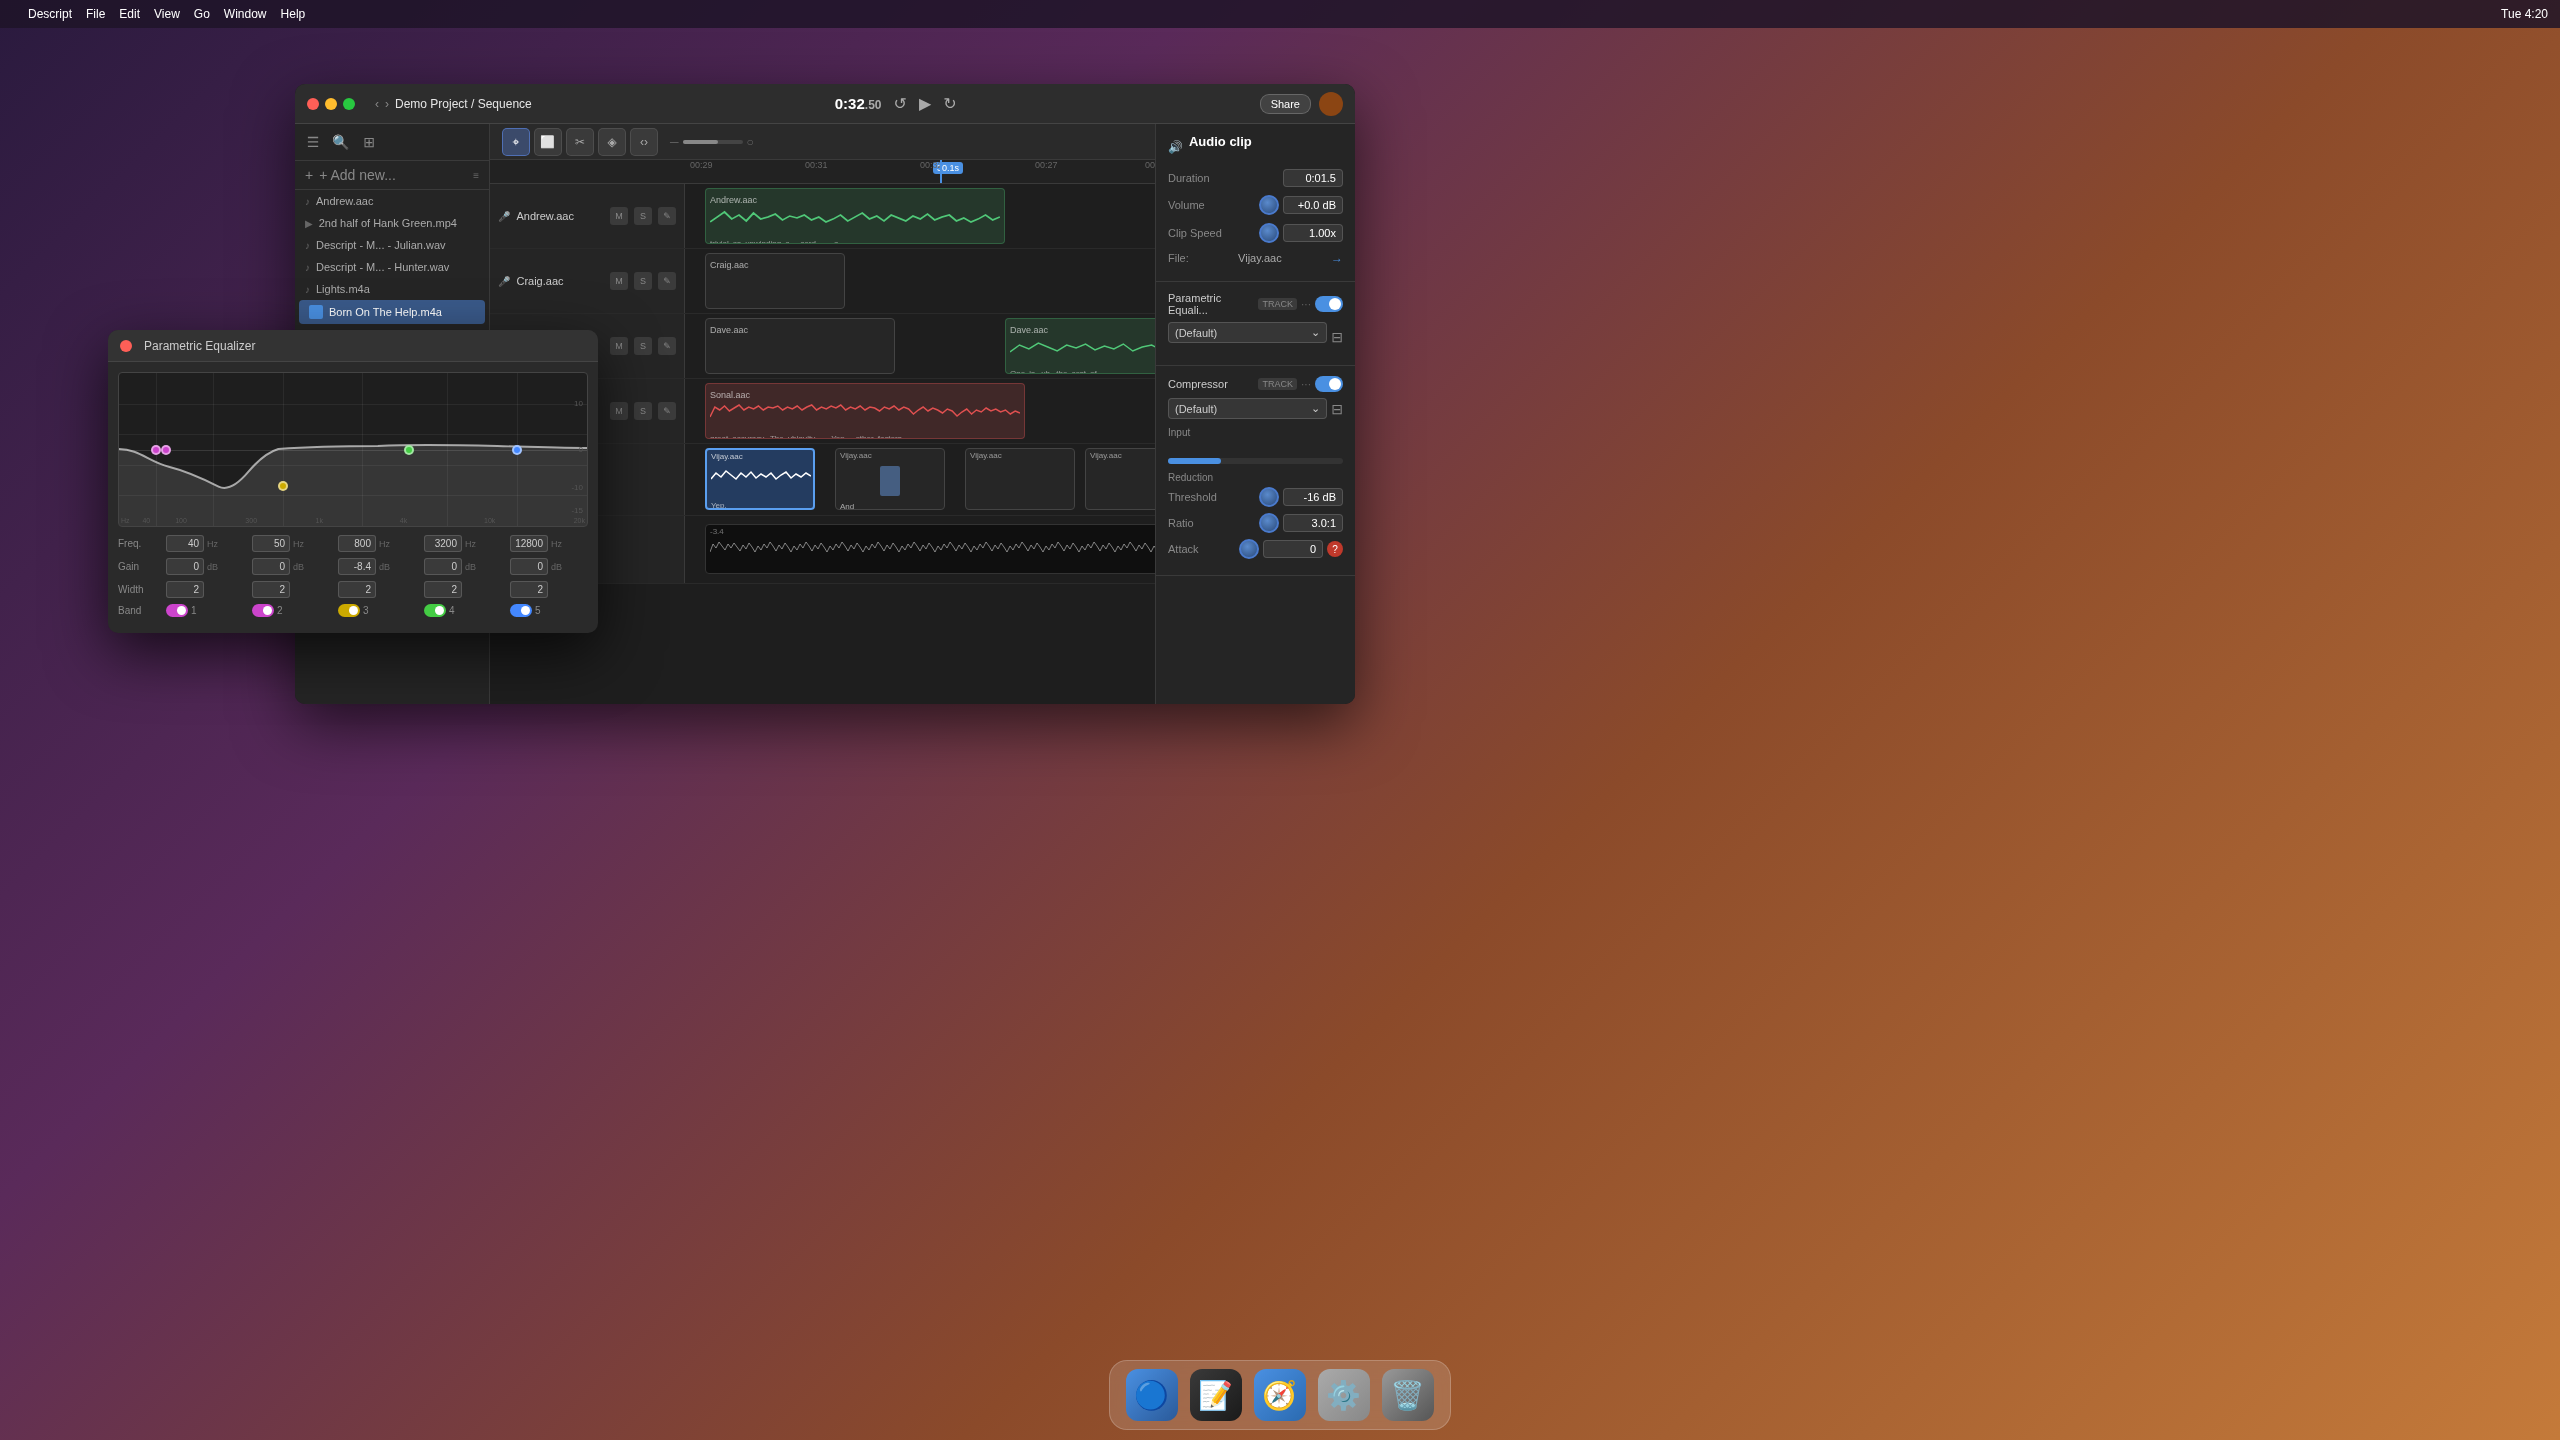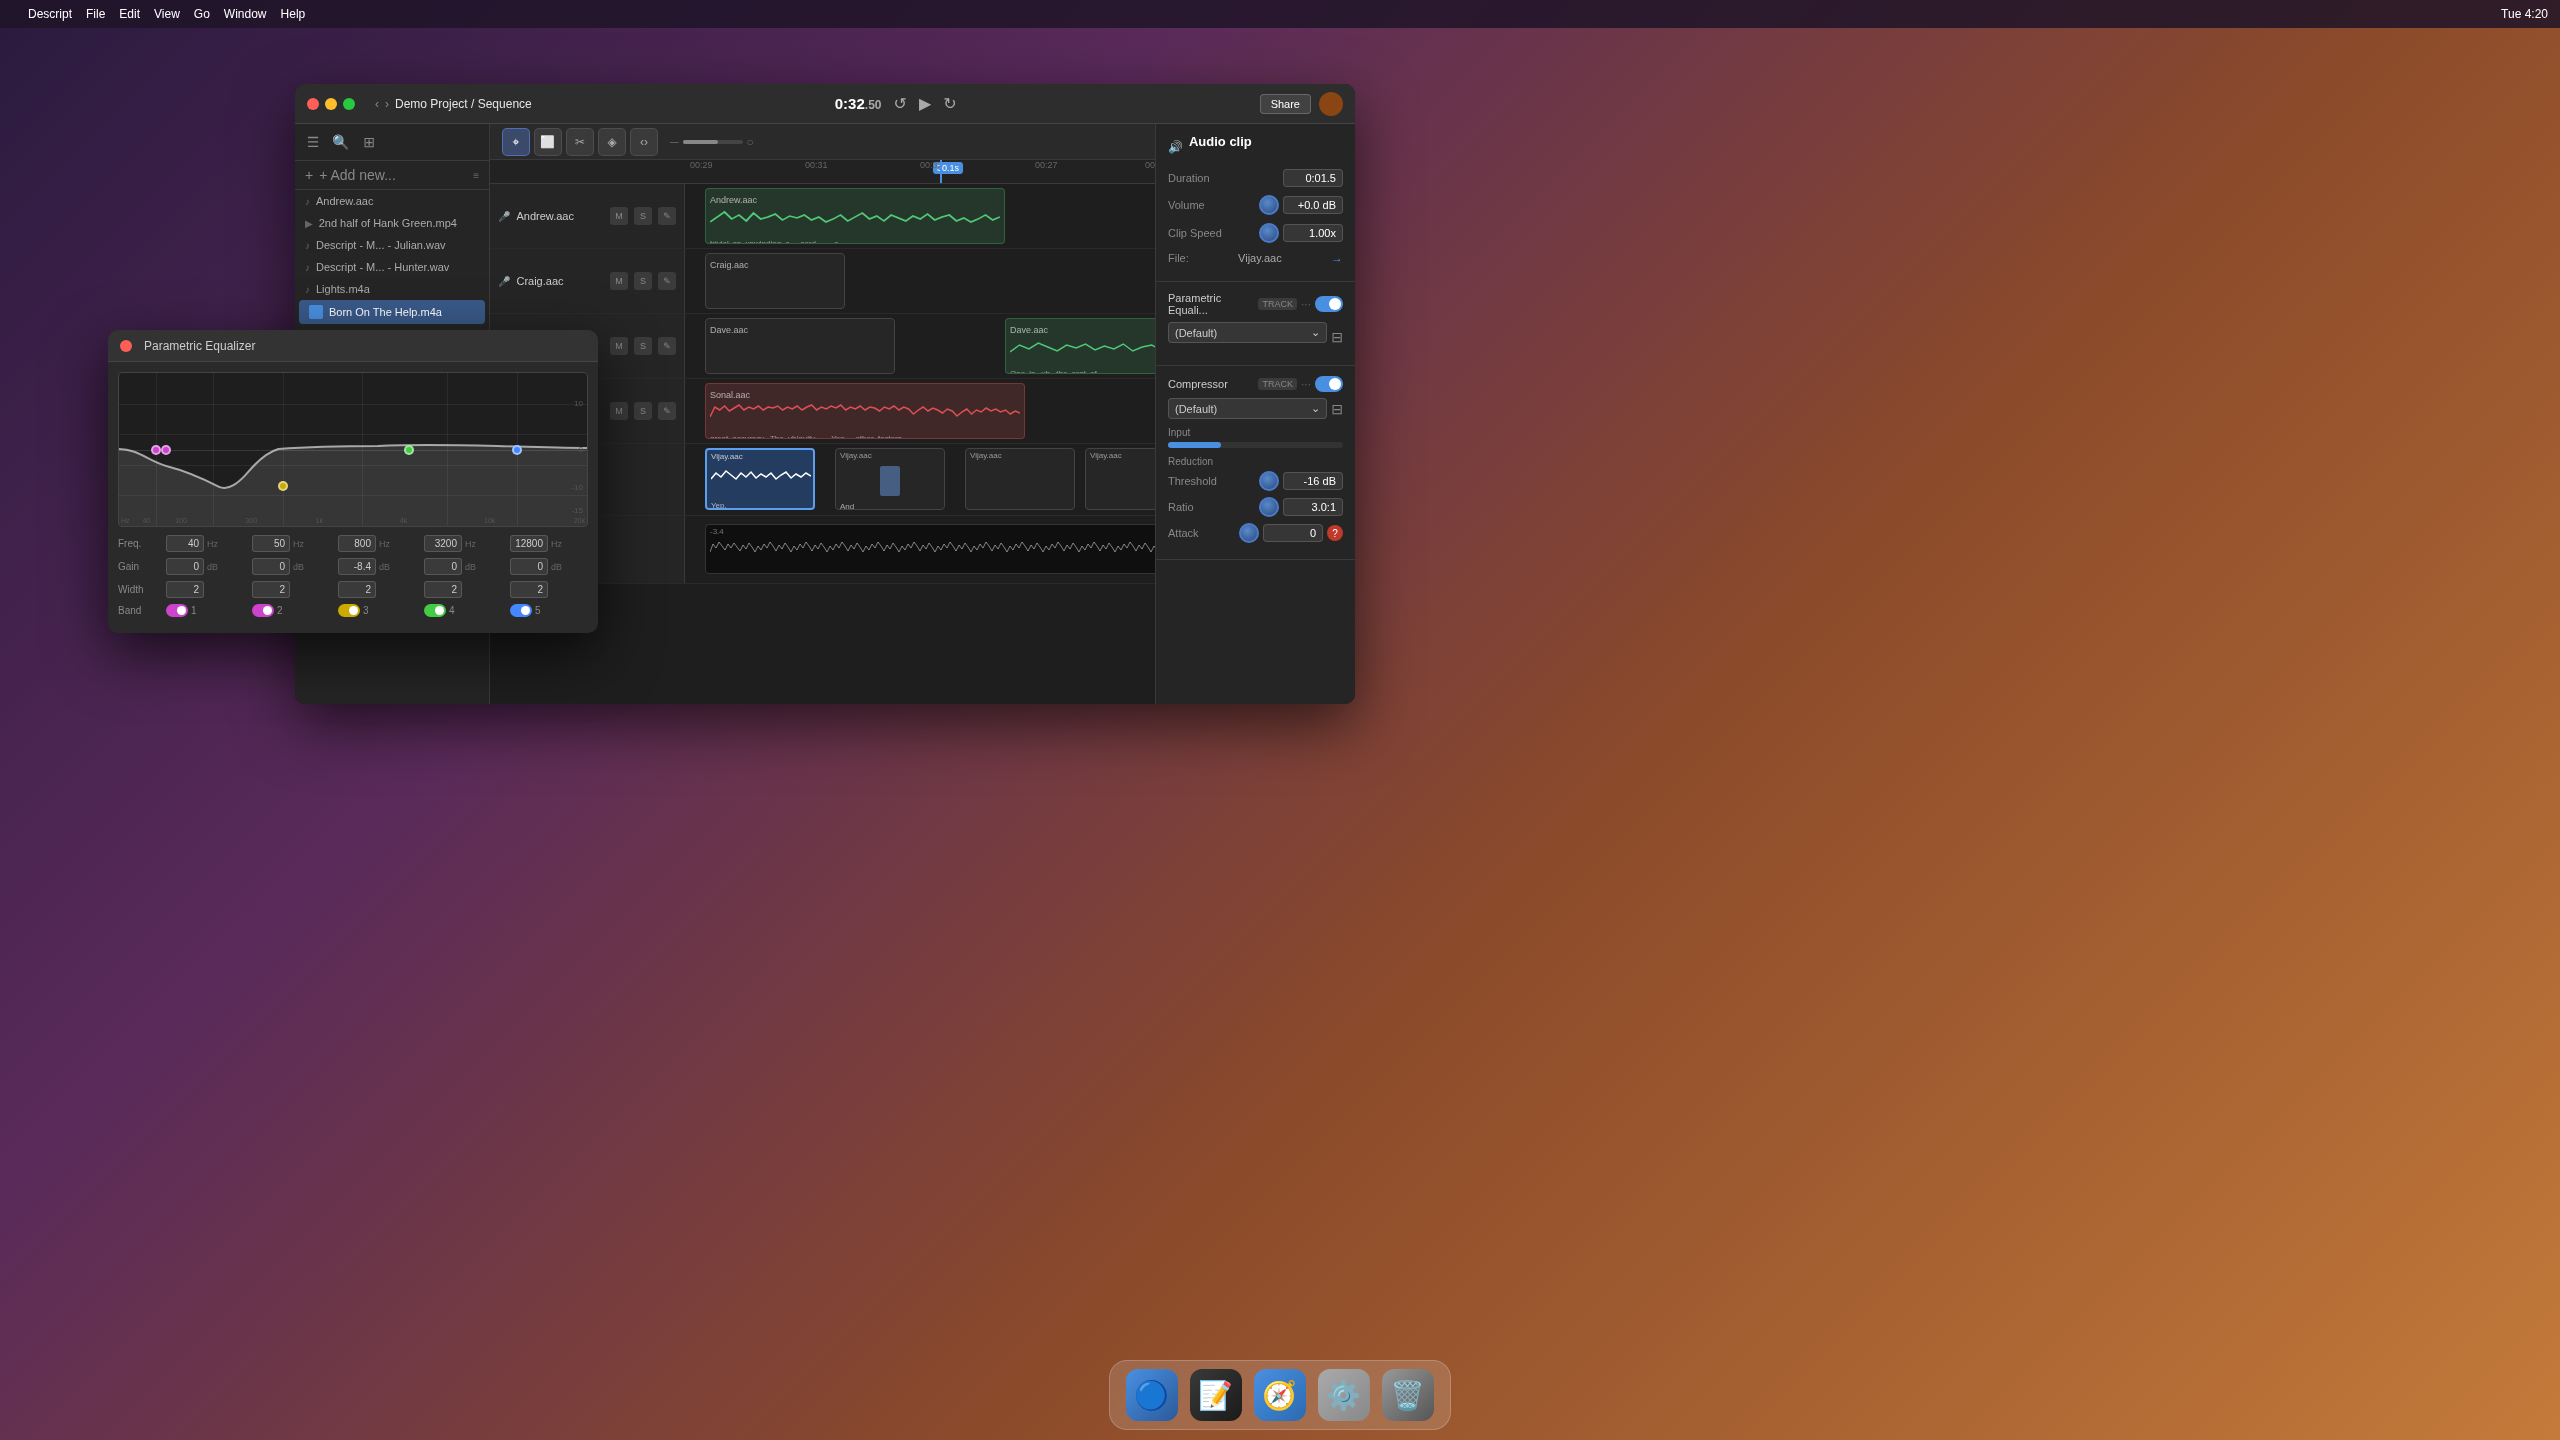--- a/index.html
+++ b/index.html
@@ -56,21 +56,21 @@
     .tl.red { background: #ff5f57; }
     .tl.yellow { background: #ffbd2e; }
     .tl.green { background: #28c840; }
     .titlebar-right { display: flex; align-items: center; gap: 8px; margin-left: auto; }
     .share-btn {
       background: rgba(255,255,255,0.1);
       border: 1px solid rgba(255,255,255,0.2);
       color: #fff;
       font-size: 11px;
       padding: 3px 10px;
-      border-radius: 4px;
+      border-radius: 9px;
       cursor: pointer;
     }
 
     
     .window-body {
       display: flex;
       flex: 1;
       overflow: hidden;
     }
 
@@ -444,21 +444,21 @@
       font-size: 11px;
       color: #888;
       margin-bottom: 6px;
     }
     .file-link-name { color: #aaa; }
     .arrow-icon { color: #4a90e2; font-size: 12px; }
 
     .compressor-section { padding: 10px 12px; border-bottom: 1px solid #3a3a3a; }
     .threshold-row, .ratio-row, .attack-row { display: flex; align-items: center; justify-content: space-between; margin-bottom: 6px; }
 
-    .input-row { display: flex; align-items: center; justify-content: space-between; margin-bottom: 4px; }
+    .input-row { display: flex; align-items: center; justify-content: space-between; margin-bottom: 20px; }
     .reduction-bar {
       height: 6px;
       background: #333;
       border-radius: 3px;
       margin-bottom: 8px;
       position: relative;
     }
     .reduction-fill {
       height: 100%;
       background: #4a90e2;

